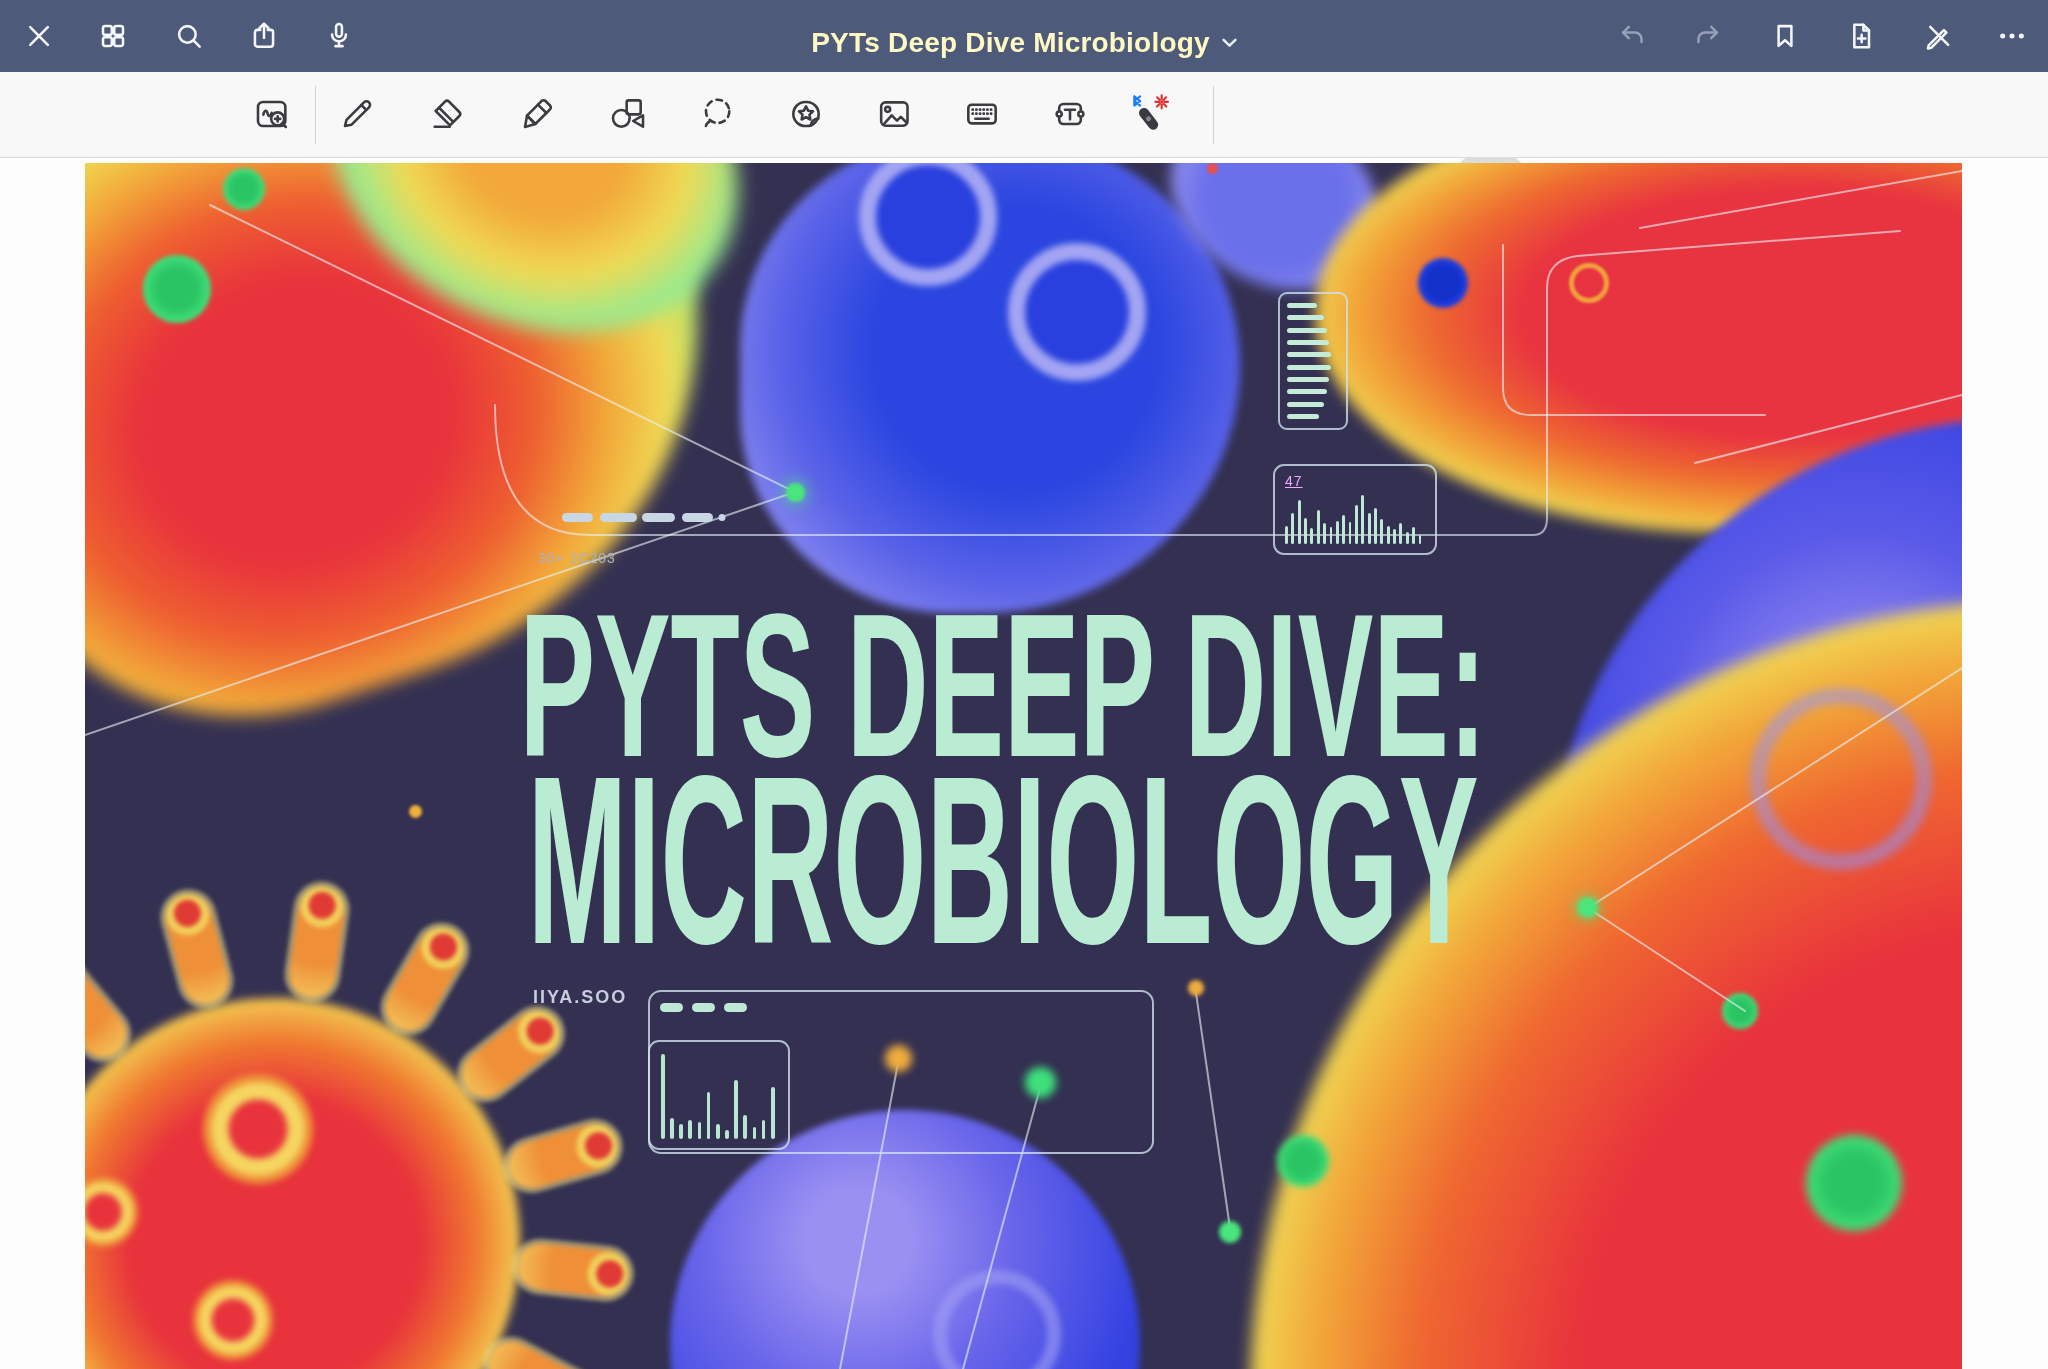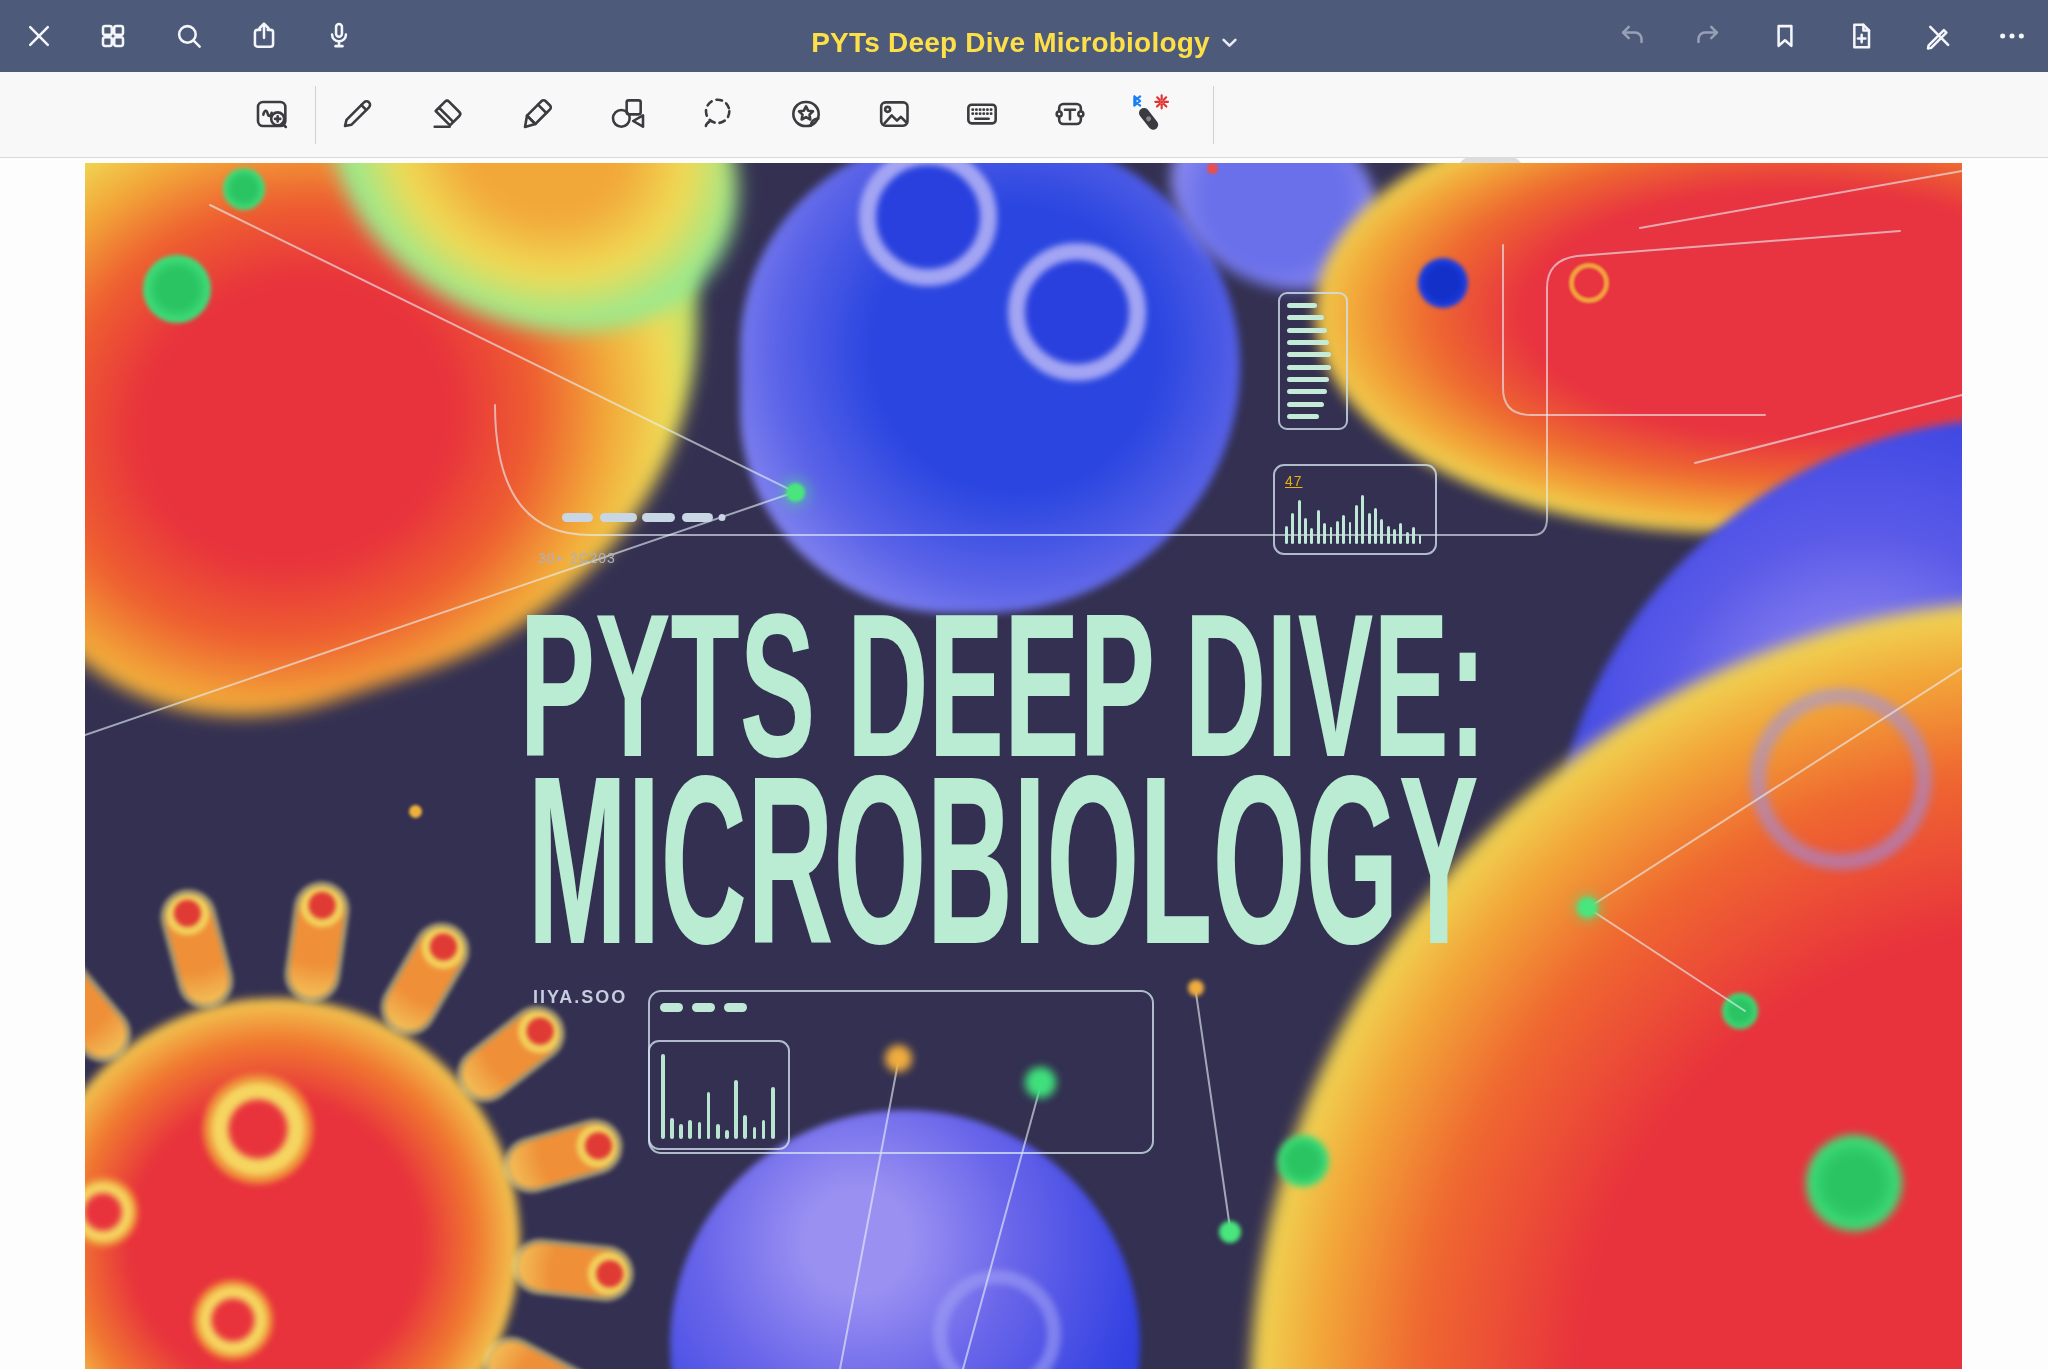--- a/index.html
+++ b/index.html
@@ -4,21 +4,21 @@
 <style>
   html,body{margin:0;padding:0;background:#ffffff;font-family:"Liberation Sans",sans-serif;}
   .screen{position:relative;width:2048px;height:1369px;overflow:hidden;background:#fdfdfd;}
 
   
   .topbar{position:absolute;left:0;top:0;width:2048px;height:72px;background:#4d5a79;}
   .tb-icon{position:absolute;top:19px;width:34px;height:34px;color:#f4f6fa;display:flex;align-items:center;justify-content:center;cursor:pointer;}
   .tb-icon svg{width:32px;height:32px;stroke:currentColor;fill:none;stroke-width:1.9;stroke-linecap:round;stroke-linejoin:round;}
   .tb-icon.dim{color:#97a0b6;}
   .tb-icon .filled{fill:currentColor;stroke:none;}
-  .topbar-title{position:absolute;left:0;right:0;top:0;height:86px;display:flex;align-items:center;justify-content:center;gap:12px;color:#fde047;}
+  .topbar-title{position:absolute;left:0;right:0;top:0;height:86px;display:flex;align-items:center;justify-content:center;gap:12px;color:#fef9c3;}
   .topbar-title .t{font-size:28px;font-weight:bold;letter-spacing:.2px;}
   .topbar-title svg{width:15px;height:10px;stroke:#e8ebf2;fill:none;stroke-width:2.4;stroke-linecap:round;stroke-linejoin:round;}
 
   
   .toolbar{position:absolute;left:0;top:72px;width:2048px;height:85px;background:#f8f8f9;border-bottom:1px solid #d8d8dd;}
   .tool{position:absolute;top:92px;width:44px;height:44px;margin-top:-72px;color:#3c3c40;display:flex;align-items:center;justify-content:center;cursor:pointer;}
   .tool{top:92px;}
   .tool svg{width:40px;height:40px;stroke:currentColor;fill:none;stroke-width:1.55;stroke-linecap:round;stroke-linejoin:round;}
   .divider{position:absolute;top:86px;width:1px;height:58px;margin-top:-72px;background:#cfcfd4;}
   .stroke-dot{position:absolute;left:1386px;top:114px;width:9px;height:9px;border-radius:50%;background:#151515;}
@@ -39,21 +39,21 @@
     box-shadow:0 0 0 5px rgba(247,230,140,.55);filter:blur(2px);}
 
   
   .chart-h{display:flex;flex-direction:column;justify-content:space-between;align-items:flex-start;height:100%;}
   .chart-h .bar{height:5px;border-radius:2.5px;background:#c4ead8;}
   .chart-v{display:flex;align-items:flex-end;height:100%;}
   .chart-v .bar{border-radius:2px;background:#bfe9d6;}
   .chart-47 .bar{width:3px;margin-right:3.5px;}
   .chart-bottom .bar{width:5px;margin-right:5.5px;border-radius:2.5px;background:#b9e6d0;}
 
-  .hud-label{color:#eab308;font-size:14px;letter-spacing:1px;text-decoration:underline;}
+  .hud-label{color:#f0abfc;font-size:14px;letter-spacing:1px;text-decoration:underline;}
   .hud-dashes{position:absolute;display:flex;gap:9px;z-index:5;}
   .hud-dashes .d{width:23px;height:9px;border-radius:4.5px;background:#bfe9d6;}
 </style>
 </head>
 <body>
 
 <div class="screen">
 
   <div class="topbar">
     <div class="tb-icon" style="left:22px">

